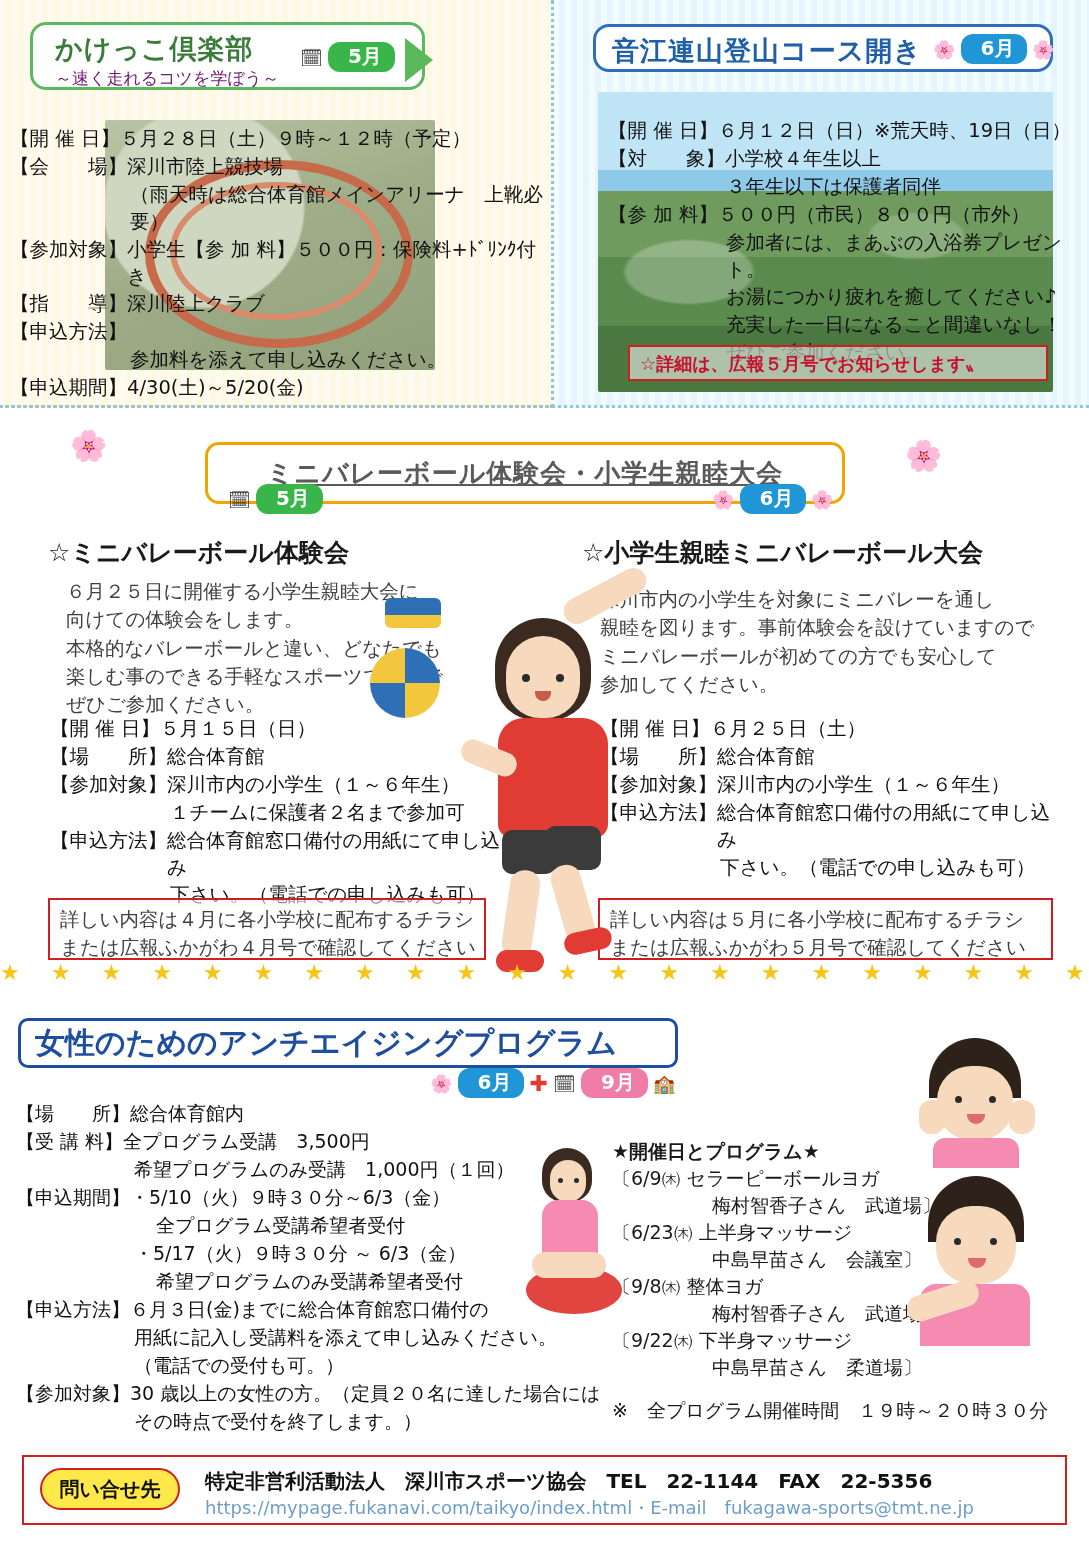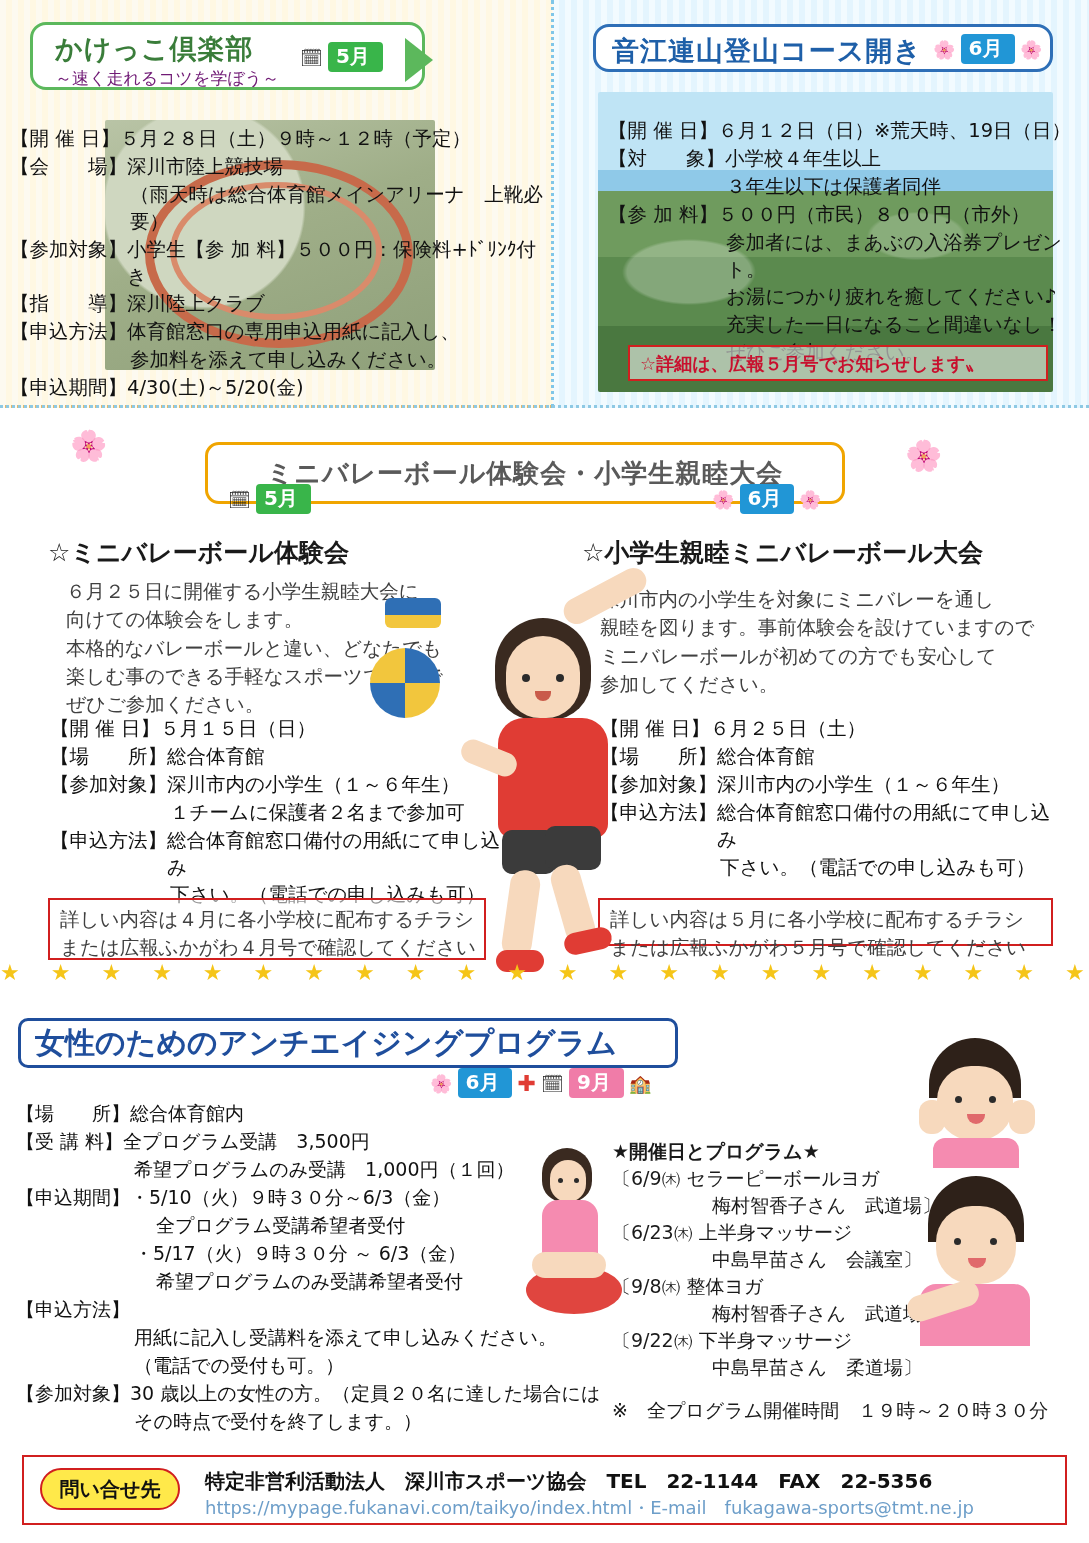--- a/index.html
+++ b/index.html
@@ -54,22 +54,22 @@
   .tb-main{
     font-size:27px;font-weight:bold;color:#3a7d3a;
     letter-spacing:1px;
   }
   .tb-sub{font-size:17px;color:#701a75;}
   .tb-main.blue{color:#1e5fa8;}
 
   .month-tag{
     display:inline-block;
     background:#39b54a;color:#fff;font-weight:bold;
-    border-radius:4px;
-    padding:1px 13px 2px 8px;font-size:20px;
+    border-radius:12px;
+    padding:1px 13px 2px 20px;font-size:20px;
     vertical-align:middle;
   }
   .month-tag.blue{background:#2196d6;}
   .month-tag.pink{background:#f07ca8;}
 
   .emoji-ico{font-size:18px;vertical-align:middle;}
 
   
   .info{
     font-size:19.5px;line-height:1.38;color:#111;
@@ -111,21 +111,21 @@
     position:absolute;left:0;top:408px;width:1089px;height:560px;
     background:#ffffff;
   }
   .mid-title-bubble{
     position:absolute;left:205px;top:34px;width:640px;height:62px;
     border:3px solid #f0a500;border-radius:14px;background:#fff;
     box-sizing:border-box;
   }
   .mid-title-text{
     font-size:26px;font-weight:bold;color:#5a5a5a;letter-spacing:1px;
-    text-align:center;line-height:56px;
+    text-align:center;line-height:56px;text-decoration:underline;
   }
   .h3-star{font-size:25px;font-weight:bold;color:#1a1a1a;}
   .body-text{font-size:19.5px;line-height:1.45;color:#404040;}
 
   .sakura{position:absolute;font-size:30px;color:#f6a8c0;}
 
   
   .star-divider{
     position:absolute;left:0;top:960px;width:1089px;height:26px;
     font-size:22px;color:#f5c518;letter-spacing:12px;
@@ -201,21 +201,20 @@
       <div class="info-row">
           <span class="k">【参加対象】</span>
           <span class="v">小学生【参 加 料】５００円：保険料+ﾄﾞﾘﾝｸ付き</span>
         </div>
       <div class="info-row">
           <span class="k">【指　　導】</span>
           <span class="v">深川陸上クラブ</span>
         </div>
       <div class="info-row">
           <span class="k">【申込方法】</span>
-          <span class="v">体育館窓口の専用申込用紙に記入し、</span>
         </div>
       <div class="info-row" style="padding-left:120px;">
           <span class="v">参加料を添えて申し込みください。</span>
         </div>
       <div class="info-row">
           <span class="k">【申込期間】</span>
           <span class="v">4/30(土)～5/20(金)</span>
         </div>
     </div>
   </div>
@@ -358,21 +357,21 @@
         </div>
       <div class="info-row">
           <span class="k">【申込方法】</span>
           <span class="v">総合体育館窓口備付の用紙にて申し込み</span>
         </div>
       <div class="info-row" style="padding-left:120px;">
           <span class="v">下さい。（電話での申し込みも可）</span>
         </div>
     </div>
 
-    <div class="abs redbox" style="left:598px;top:490px;width:455px;height:48px;">
+    <div class="abs redbox" style="left:598px;top:490px;width:455px;height:62px;">
       <div class="body-text" style="padding:6px 0 0 10px;">
         <div>詳しい内容は５月に各小学校に配布するチラシ</div>
         <div>または広報ふかがわ５月号で確認してください</div>
       </div>
     </div>
 
     <div class="girl-run" style="left:440px;top:150px;width:220px;height:400px;">
       <div style="position:absolute;left:55px;top:60px;width:96px;height:102px;background:#3a2a20;border-radius:48px 48px 40px 40px;"></div>
       <div style="position:absolute;left:66px;top:78px;width:74px;height:82px;background:#f7d9bd;border-radius:37px 37px 34px 34px;"></div>
       <div style="position:absolute;left:82px;top:116px;width:8px;height:8px;background:#2b2b2b;border-radius:50%;"></div>
@@ -426,20 +425,21 @@
           <span class="v">全プログラム受講希望者受付</span>
         </div>
       <div class="info-row" style="padding-left:118px;">
           <span class="v">・5/17（火）９時３０分 ～ 6/3（金）</span>
         </div>
       <div class="info-row" style="padding-left:140px;">
           <span class="v">希望プログラムのみ受講希望者受付</span>
         </div>
       <div class="info-row">
           <span class="k">【申込方法】</span>
+          <span class="v">６月３日(金)までに総合体育館窓口備付の</span>
         </div>
       <div class="info-row" style="padding-left:118px;">
           <span class="v">用紙に記入し受講料を添えて申し込みください。</span>
         </div>
       <div class="info-row" style="padding-left:118px;">
           <span class="v">（電話での受付も可。）</span>
         </div>
       <div class="info-row">
           <span class="k">【参加対象】</span>
           <span class="v">30 歳以上の女性の方。（定員２０名に達した場合には</span>

